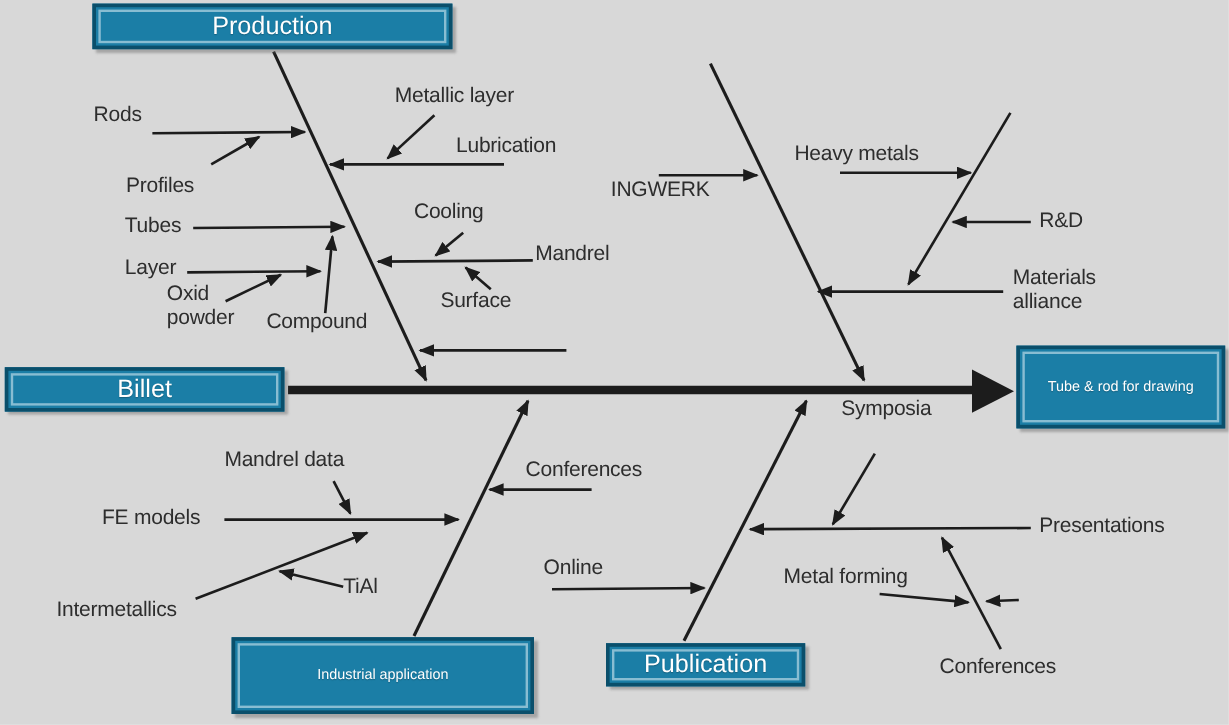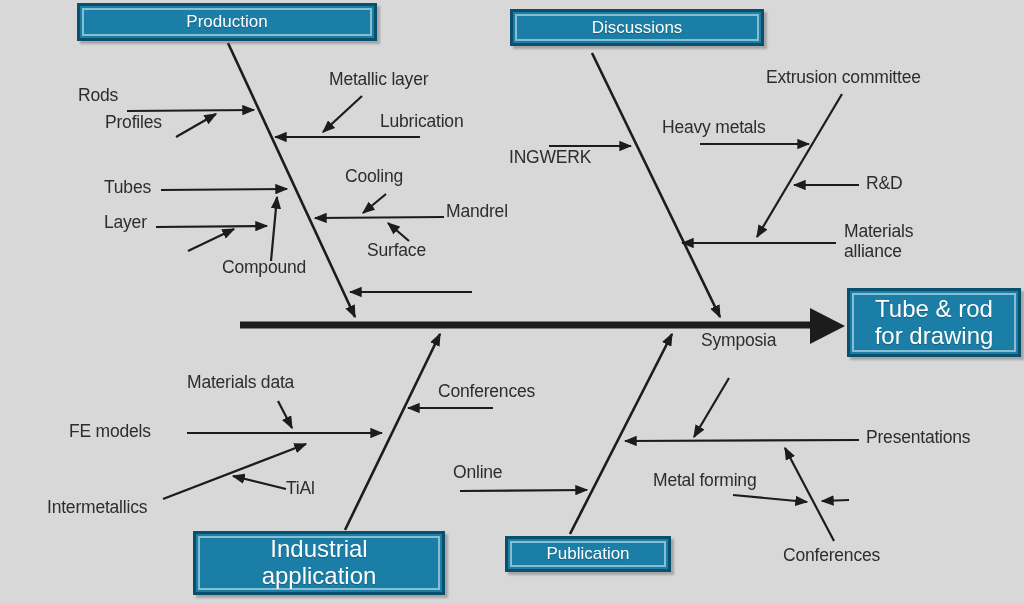--- a/index.html
+++ b/index.html
@@ -10,29 +10,29 @@
   #lines{position:absolute;left:0;top:0;width:1024px;height:604px;}
   .lbl{
     position:absolute;font-size:17.5px;line-height:1.16;color:#2d2d2d;
     white-space:nowrap;letter-spacing:-0.2px;
   }
   .lbl.wrap{white-space:normal;}
   .tag{
     position:absolute;background:#1b7ea6;border:3px solid #0a4f6b;
     box-shadow:3px 3px 2px rgba(105,105,105,0.45);
     display:flex;align-items:center;justify-content:center;
-    color:#ffffff;font-size:17px;line-height:1.12;text-align:center;
+    color:#ffffff;font-size:21px;line-height:1.12;text-align:center;
     box-sizing:border-box;
   }
   .tag::after{
     content:"";position:absolute;inset:2px;border:2px solid rgba(225,240,246,0.55);
     pointer-events:none;
   }
   .tag .tag-text{position:relative;text-shadow:0 1px 1px rgba(0,0,0,0.25);}
-  .tag.twoline{font-size:24px;}
+  .tag.twoline{font-size:12px;}
 </style>
 </head>
 <body>
 
 <div id="stage">
 
   <svg id="lines" viewBox="0 0 1024 604" xmlns="http://www.w3.org/2000/svg">
     <defs>
       <marker id="arr" viewBox="0 0 10 8" refX="9" refY="4" markerWidth="13" markerHeight="10.5" markerUnits="userSpaceOnUse" orient="auto">
         <path d="M0,0 L10,4 L0,8 Z" fill="#1c1c1c"></path>
@@ -79,53 +79,53 @@
       <line x1="460" y1="491" x2="587" y2="490" marker-end="url(#arr)"></line>
       <line x1="729" y1="378" x2="694" y2="437" marker-end="url(#arr)"></line>
       <line x1="859" y1="440" x2="625" y2="441" marker-end="url(#arr)"></line>
       <line x1="733" y1="495" x2="807" y2="502" marker-end="url(#arr)"></line>
       <line x1="849" y1="500" x2="822" y2="501" marker-end="url(#arr)"></line>
       <line x1="834" y1="541" x2="785" y2="448" marker-end="url(#arr)"></line>
     </g>
   </svg>
 
   <div class="lbl" style="left:78px;top:85px">Rods</div>
-  <div class="lbl" style="left:105px;top:112px">Profiles</div>
+  <div class="lbl" style="left:105px;top:144px">Profiles</div>
   <div class="lbl" style="left:329px;top:69px">Metallic layer</div>
   <div class="lbl" style="left:380px;top:111px">Lubrication</div>
   <div class="lbl" style="left:104px;top:177px">Tubes</div>
   <div class="lbl" style="left:104px;top:212px">Layer</div>
+  <div class="lbl wrap" style="left:139px;top:234px;width:78px">Oxid powder</div>
   <div class="lbl" style="left:222px;top:257px">Compound</div>
   <div class="lbl" style="left:345px;top:166px">Cooling</div>
   <div class="lbl" style="left:446px;top:201px">Mandrel</div>
   <div class="lbl" style="left:367px;top:240px">Surface</div>
 
   <div class="lbl" style="left:509px;top:147px">INGWERK</div>
   <div class="lbl" style="left:662px;top:117px">Heavy metals</div>
-  <div class="lbl" style="left:766px;top:67px">Extrusion committee</div>
   <div class="lbl" style="left:866px;top:173px">R&amp;D</div>
   <div class="lbl wrap" style="left:844px;top:221px;width:100px">Materials alliance</div>
 
-  <div class="lbl" style="left:187px;top:372px">Materials data</div>
-  <div class="lbl" style="left:69px;top:421px">FE models</div>
+  <div class="lbl" style="left:187px;top:372px">Mandrel data</div>
+  <div class="lbl" style="left:85px;top:421px">FE models</div>
   <div class="lbl" style="left:47px;top:497px">Intermetallics</div>
   <div class="lbl" style="left:286px;top:478px">TiAl</div>
   <div class="lbl" style="left:438px;top:381px">Conferences</div>
 
   <div class="lbl" style="left:453px;top:462px">Online</div>
   <div class="lbl" style="left:701px;top:330px">Symposia</div>
   <div class="lbl" style="left:866px;top:427px">Presentations</div>
   <div class="lbl" style="left:653px;top:470px">Metal forming</div>
   <div class="lbl" style="left:783px;top:545px">Conferences</div>
 
   <div class="tag" style="left:77px;top:3px;width:300px;height:38px">
     <span class="tag-text">Production</span>
   </div>
-  <div class="tag" style="left:510px;top:9px;width:254px;height:37px">
-    <span class="tag-text">Discussions</span>
+  <div class="tag" style="left:4px;top:306px;width:233px;height:37px">
+    <span class="tag-text">Billet</span>
   </div>
   <div class="tag twoline" style="left:847px;top:288px;width:174px;height:69px">
     <span class="tag-text" style="max-width:140px">Tube &amp; rod for drawing</span>
   </div>
   <div class="tag twoline" style="left:193px;top:531px;width:252px;height:64px">
     <span class="tag-text" style="max-width:130px">Industrial application</span>
   </div>
   <div class="tag" style="left:505px;top:536px;width:166px;height:36px">
     <span class="tag-text">Publication</span>
   </div>

